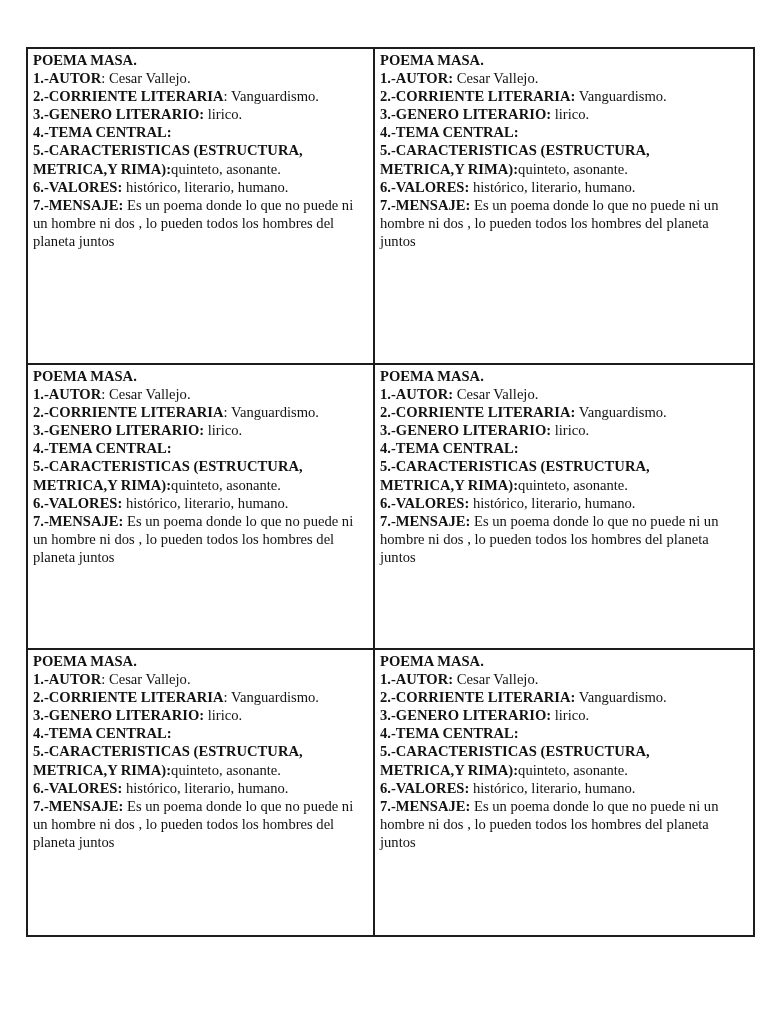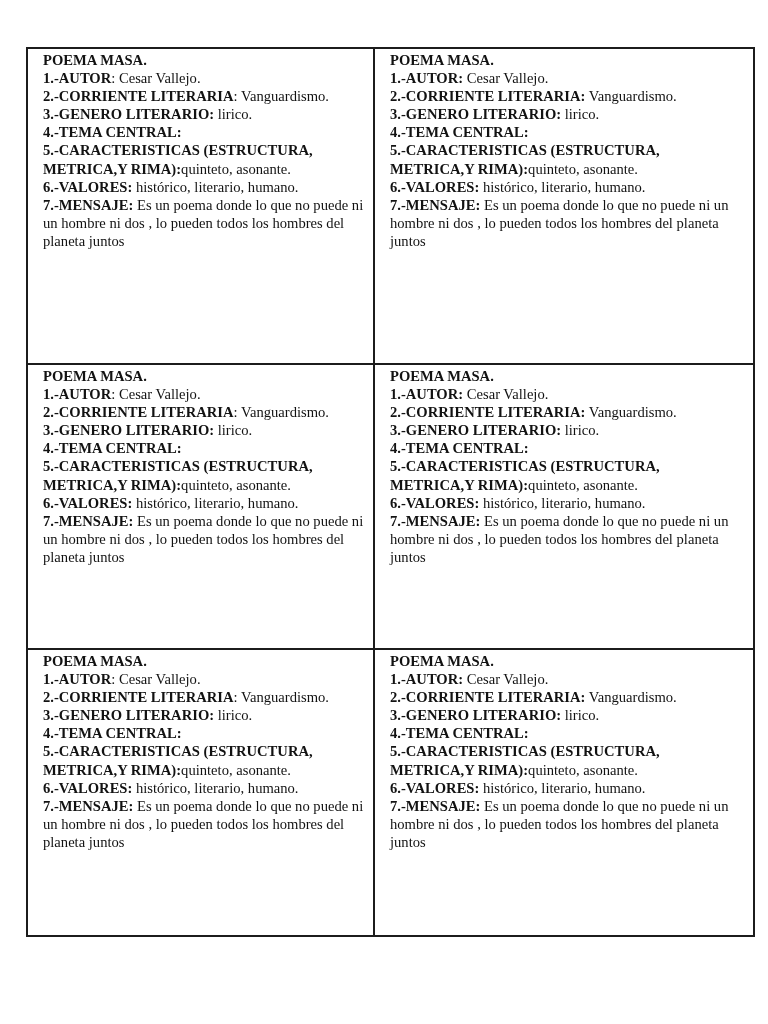--- a/index.html
+++ b/index.html
@@ -19,21 +19,21 @@
     position: absolute;
     left: 26px;
     top: 47px;
     width: 727px;
     border-collapse: collapse;
     table-layout: fixed;
   }
   .doc-table td {
     border: 2px solid #1c1c1c;
     vertical-align: top;
-    padding: 2px 4px 0 15px;
+    padding: 2px 4px 0 5px;
     overflow: hidden;
     margin-top: 12px;
   }
   .col-left  { width: 347px; }
   .col-right { width: 380px; }
   .line {
     white-space: pre;
     font-size: 14.6px;
     line-height: 18.1px;
     color: #121212;

